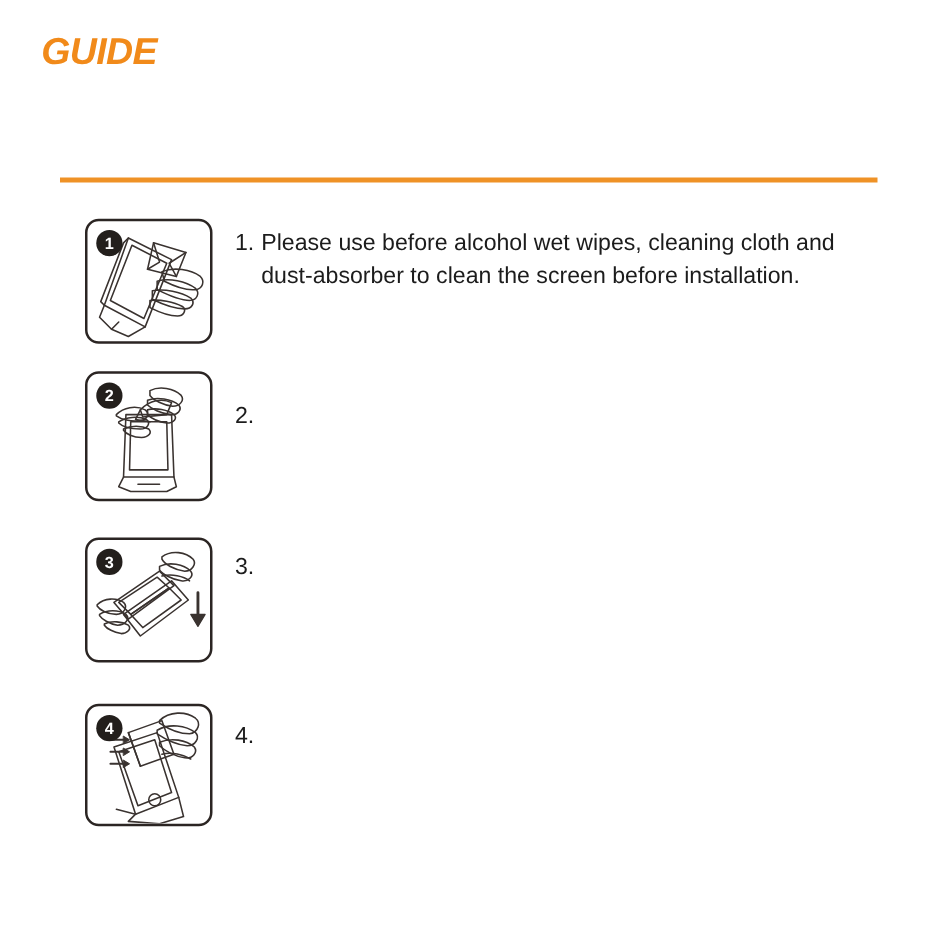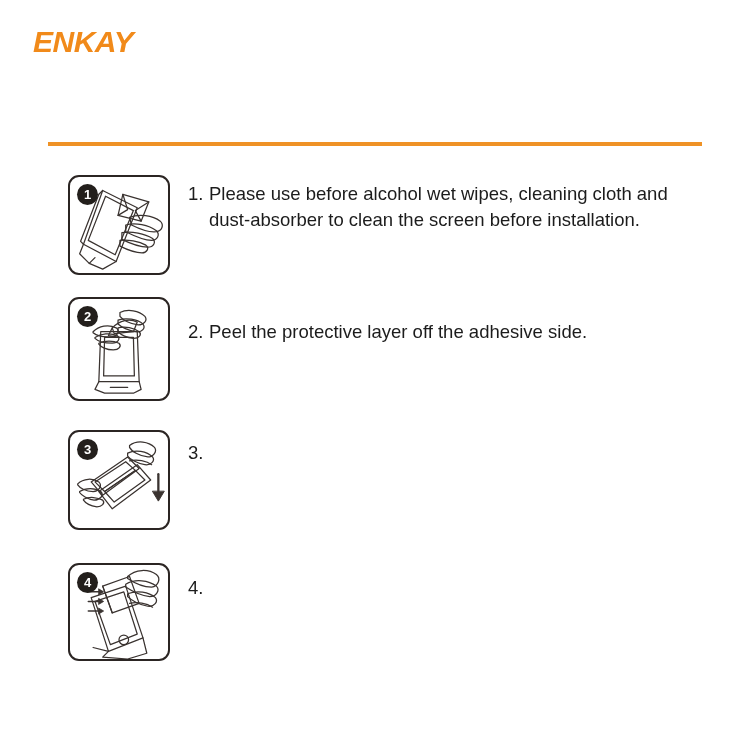--- a/index.html
+++ b/index.html
@@ -136,21 +136,21 @@
   .step-2 .step-text { padding-top: 22px; }
   .step-3 .step-text { padding-top: 10px; }
   .step-4 .step-text { padding-top: 12px; }
   .step-3 .step-text { max-width: 520px; }
 </style>
 </head>
 <body>
 
 <div class="page">
 
-  <div class="brand">ENKAY</div>
+  <div class="brand">GUIDE</div>
 
 
   <div class="divider"></div>
 
   <div class="steps">
 
     <div class="step step-1">
       <div class="illus-box">
         <div class="badge">1</div>
         <svg viewBox="0 0 102 100">
@@ -201,21 +201,20 @@
             <path d="M50 22 C58 19 70 21 76 26 C79 30 75 35 69 34 C61 33 53 29 50 26 Z"></path>
             <path d="M50 30 C57 28 67 30 72 34 C75 37 72 41 66 41 C59 40 53 37 50 34 Z"></path>
 
             <path d="M30 86 L26 94 L36 98 L66 98 L74 94 L72 86"></path>
             <path d="M42 92 L60 92"></path>
           </g>
         </svg>
       </div>
       <div class="step-text">
         <span class="num">2.</span>
-        <span class="body">Peel the protective layer off the adhesive side.</span>
       </div>
     </div>
 
     <div class="step step-3">
       <div class="illus-box">
         <div class="badge">3</div>
         <svg viewBox="0 0 102 100">
           <g fill="none" stroke="#3a3330" stroke-width="1.3" stroke-linejoin="round" stroke-linecap="round">
 
             <path d="M30 62 L70 34 L84 50 L44 80 Z"></path>

